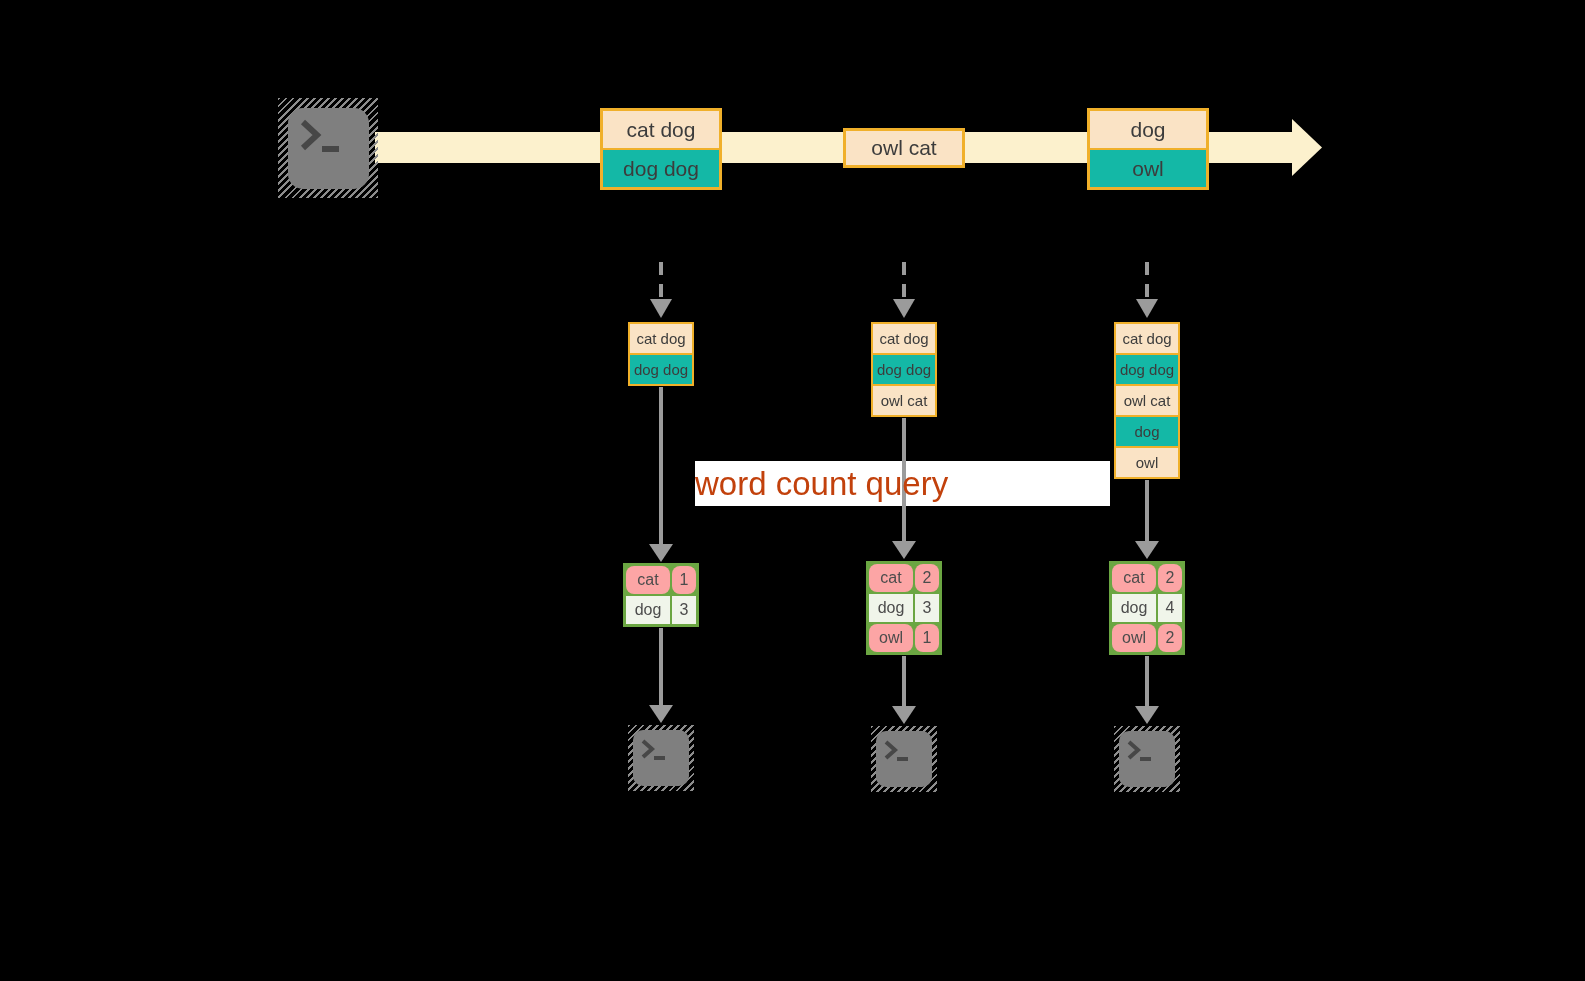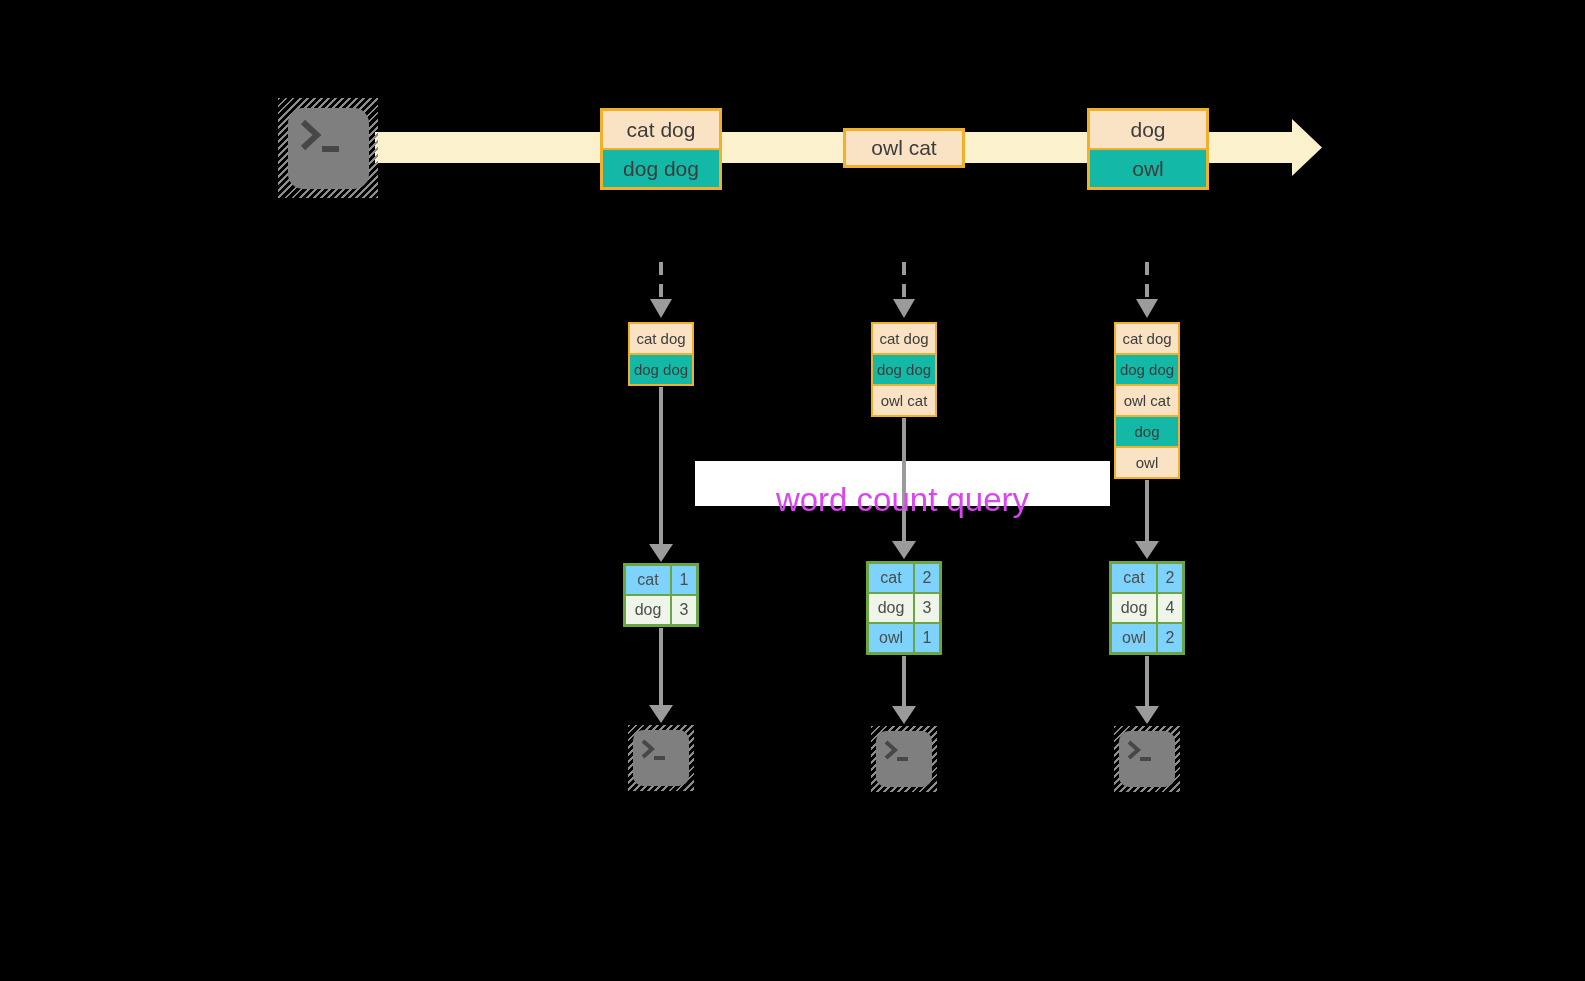--- a/index.html
+++ b/index.html
@@ -4,22 +4,22 @@
 <style>
   html,body { margin:0; padding:0; background:#000; }
   body { font-family:"Liberation Sans", sans-serif; }
   .canvas { position:relative; width:1585px; height:981px; background:#000000; overflow:hidden; }
 
   
   svg.connectors { position:absolute; left:0; top:0; z-index:3; }
 
   
   .banner { position:absolute; left:695px; top:461px; width:415px; height:45px; background:#ffffff; z-index:2; }
-  .banner-text { position:absolute; left:695px; top:477px; width:415px; height:45px; line-height:45px;
-                 text-align:center; font-size:33px; color:#d946ef; z-index:4; }
+  .banner-text { position:absolute; left:695px; top:461px; width:415px; height:45px; line-height:45px;
+                 text-align:left; font-size:33px; color:#c2410c; z-index:4; }
 
   
   .event-box { position:absolute; border:3px solid #f0b02a; background:#f0b02a; z-index:5; }
   .event-cell { width:116px; height:37px; line-height:37px; text-align:center; font-size:21px; color:#3c3c3c; }
   .event-cell + .event-cell { margin-top:2px; }
   .event-cell.single { height:34px; line-height:34px; }
 
   
   .buffer-box { position:absolute; border:2px solid #f0b02a; background:#f0b02a; z-index:5; }
   .buffer-cell { width:62px; height:29px; line-height:29px; text-align:center; font-size:15px; color:#3c3c3c; }
@@ -27,21 +27,21 @@
 
   .fill-a { background:#fae3c5; }
   .fill-b { background:#14b8a6; }
 
   
   .count-table { position:absolute; border:3px solid #6ba642; background:#6ba642;
                  display:flex; flex-direction:column; gap:2px; z-index:5; }
   .count-row { display:flex; gap:2px; }
   .count-word { width:44px; height:28px; line-height:28px; text-align:center; font-size:16px; color:#4c4c4c; }
   .count-num  { width:24px; height:28px; line-height:28px; text-align:center; font-size:16px; color:#4c4c4c; }
-  .grow-a { background:#7dd3fc; }
+  .grow-a { background:#fca5a5;border-radius:8px; }
   .grow-b { background:#f0f5ea; }
 
   
   .terminal { position:absolute; z-index:5;
               background:repeating-linear-gradient(135deg, #8d8d8d 0 2px, rgba(0,0,0,0) 2px 5px); }
   .terminal-body { position:absolute; background:#7f7f7f; }
   .term-lg { left:278px; top:98px; width:100px; height:100px; }
   .term-lg .terminal-body { left:10px; top:10px; right:9px; bottom:9px; border-radius:15px; }
   .term-sm { width:66px; height:66px; }
   .term-sm .terminal-body { left:5px; top:5px; right:5px; bottom:5px; border-radius:10px; }

